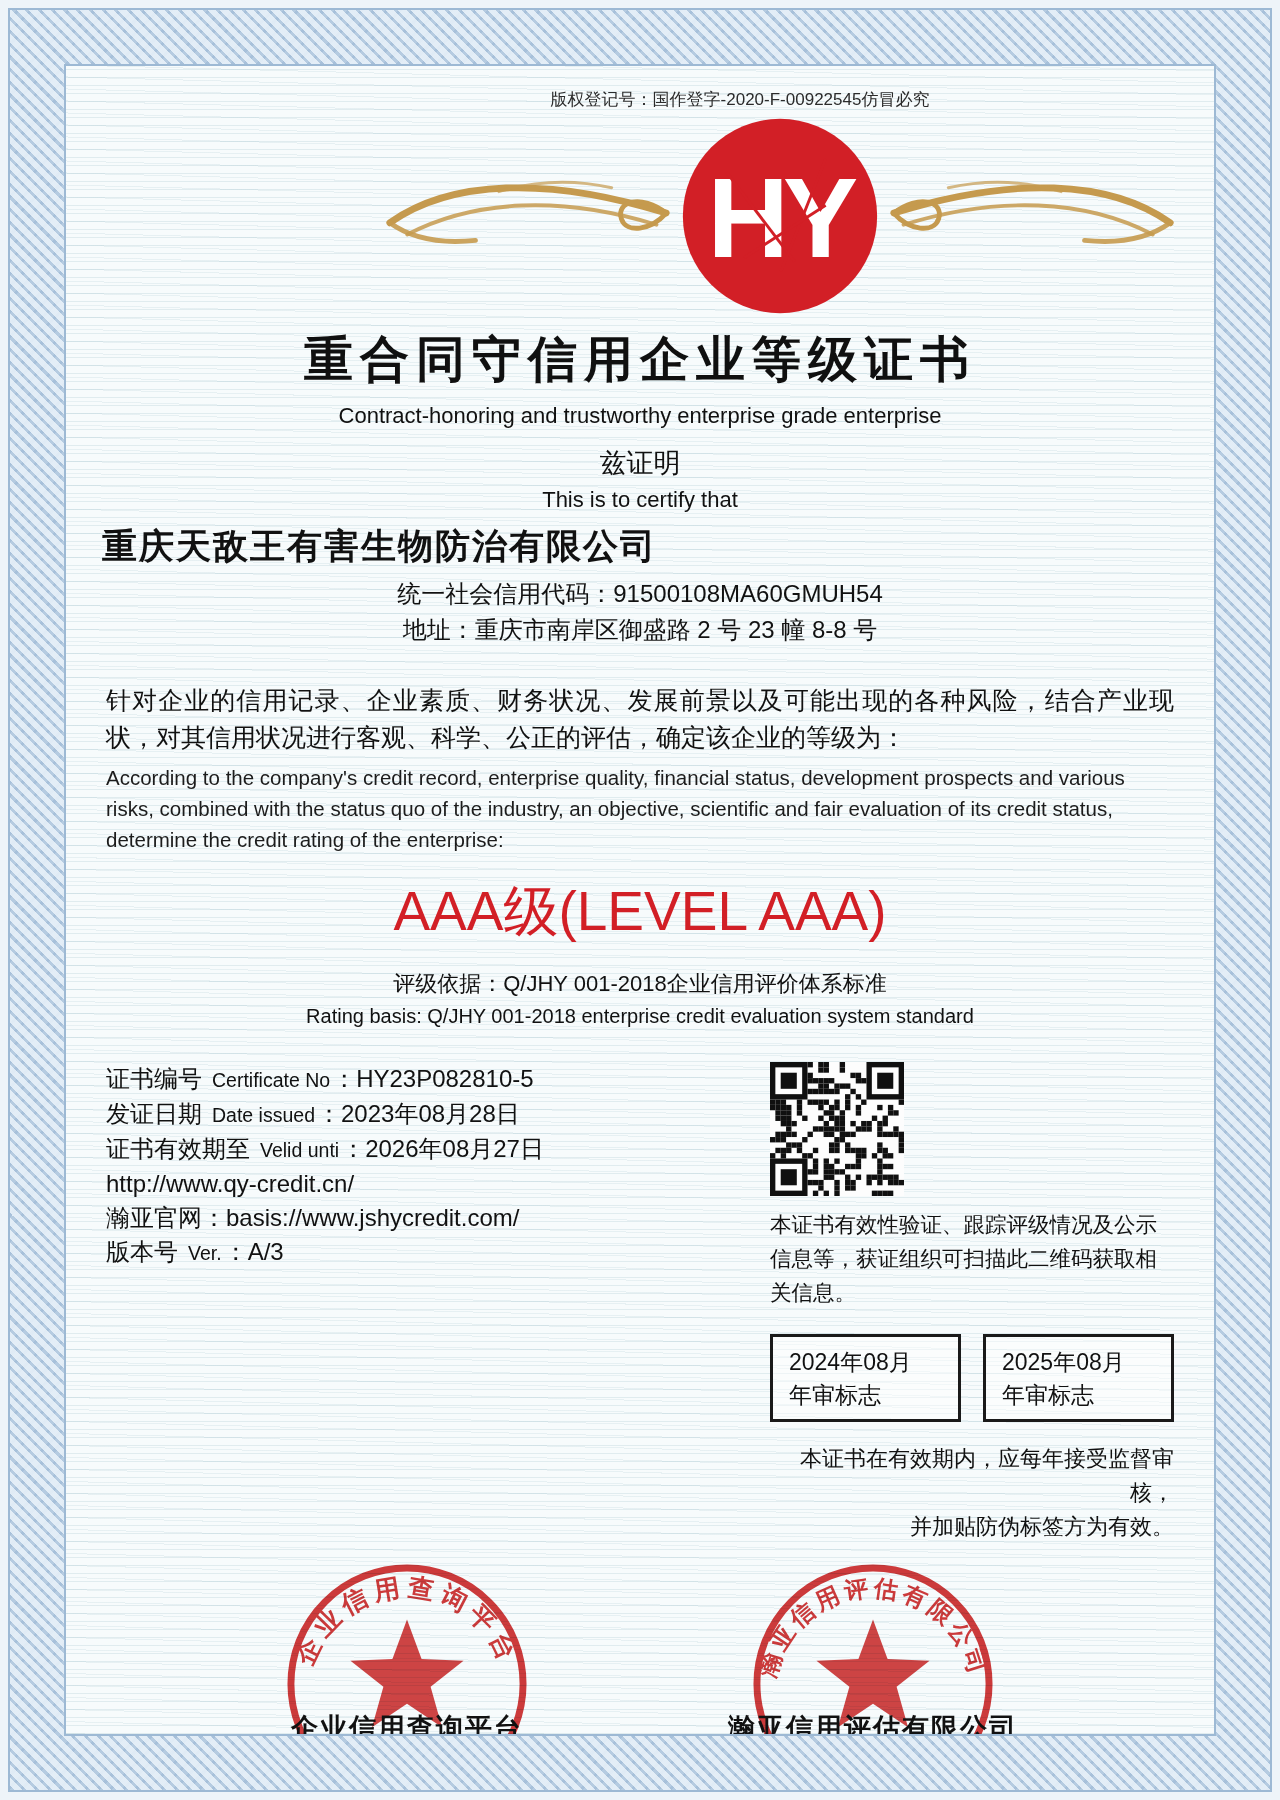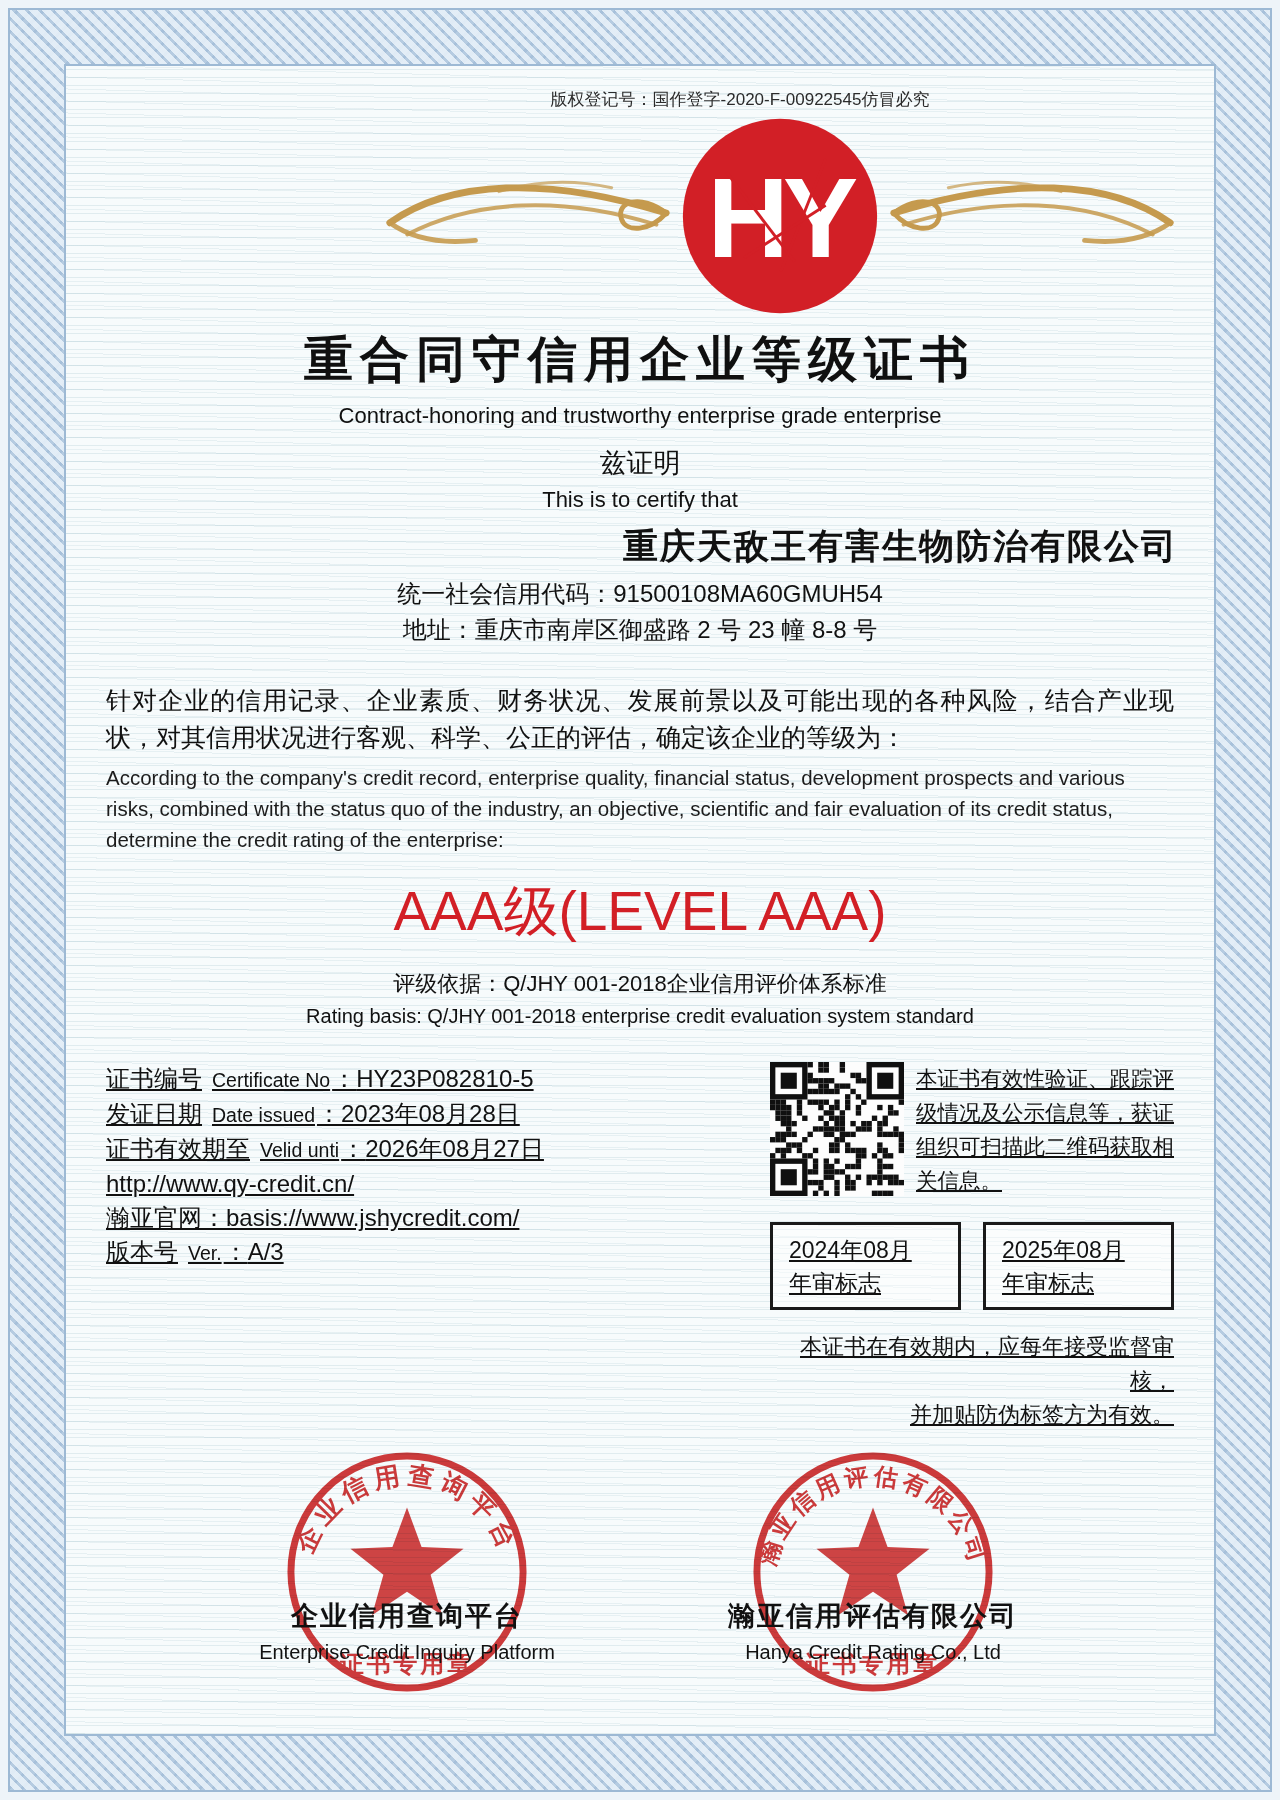--- a/index.html
+++ b/index.html
@@ -18,34 +18,34 @@
     padding:0 36px; box-sizing:border-box;}
   .copyright{margin-top:22px;font-size:17px;color:#2b2b2b;text-align:center;transform:translateX(100px);}
   .logo-row{display:flex;align-items:center;justify-content:flex-end;margin-top:0;height:210px;}
   .flourish{width:292px;height:108px;flex:0 0 auto;}
   .flourish.right{transform:scaleX(-1);}
   .logo-circle{width:204px;height:204px;margin:0 4px;flex:0 0 auto;}
   .title{font-size:49px;font-weight:700;letter-spacing:7px;text-align:center;margin-top:6px;color:#101010;}
   .title-en{font-size:22px;text-align:center;margin-top:10px;color:#101010;}
   .certify-zh{font-size:27px;text-align:center;margin-top:16px;}
   .certify-en{font-size:22px;text-align:center;margin-top:6px;}
-  .company{font-size:35px;font-weight:800;text-align:right;margin-top:10px;letter-spacing:2px;}
+  .company{font-size:35px;font-weight:800;text-align:left;margin-top:10px;letter-spacing:2px;}
   .code,.addr{font-size:24px;text-align:center;margin-top:8px;}
   .addr{margin-top:4px;}
   .body-zh{font-size:25px;line-height:37px;margin:36px 4px 0;text-align:justify;}
   .body-en{font-size:20.5px;line-height:31px;margin:6px 4px 0;color:#1c1c1c;}
   .level{font-size:55px;font-weight:400;color:var(--accent);text-align:center;margin-top:20px;}
   .basis-zh{font-size:22px;text-align:center;margin-top:20px;}
   .basis-en{font-size:20px;text-align:center;margin-top:6px;}
-  .mid{display:flex;margin-top:34px;padding:0 4px;gap:16px;text-decoration:underline;}
+  .mid{display:flex;margin-top:34px;padding:0 4px;gap:16px;}
   .details{flex:1;}
   .detail-row{font-size:24px;line-height:34px;white-space:nowrap;}
   .dl-en{font-size:19.5px;margin:0 2px 0 10px;}
   .right-col{width:404px;flex:0 0 auto;}
-  .qr-row{display:flex;gap:12px;}
+  .qr-row{display:flex;gap:12px;flex-direction:column;}
   .qr{width:134px;height:134px;flex:0 0 auto;background:#fdfdfd;}
   .qr-note{flex:1;font-size:21.5px;line-height:34px;}
   .audit-row{display:flex;gap:22px;margin-top:24px;}
   .audit-box{width:172px;border:3px solid #1a1a1a;text-align:left;padding:9px 16px 7px;
              font-size:23px;line-height:33px;background:rgba(255,255,255,.45);}
   .audit-note{margin-top:20px;text-align:right;font-size:22px;line-height:34px;}
   .seals-row{display:flex;justify-content:center;gap:46px;margin-top:16px;}
   .seal-group{position:relative;width:420px;height:262px;}
   .seal-svg{position:absolute;left:50%;top:0;transform:translateX(-50%);width:248px;height:248px;
             opacity:.92;mix-blend-mode:multiply;}

